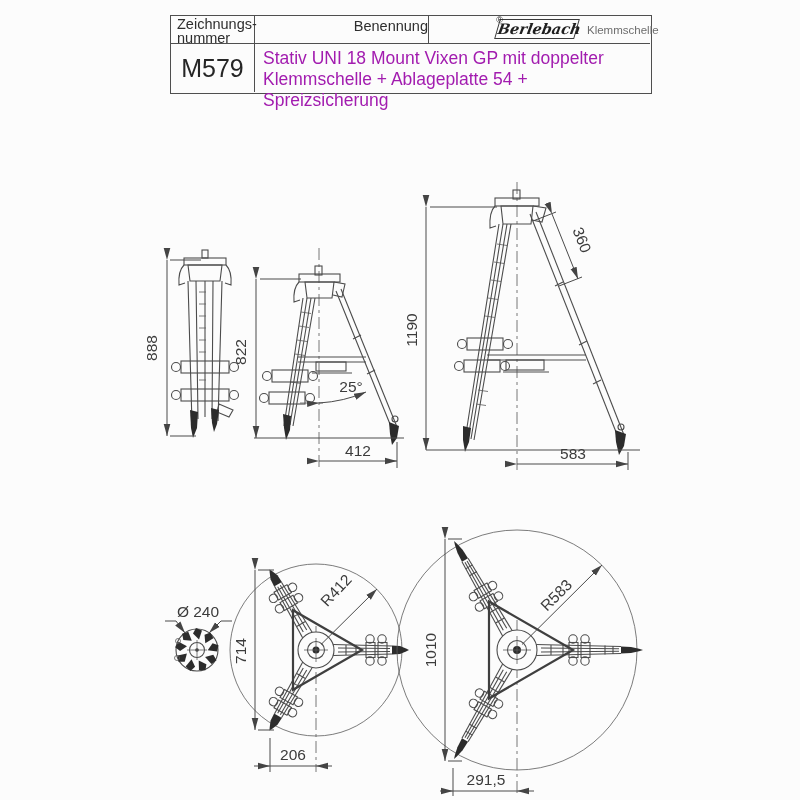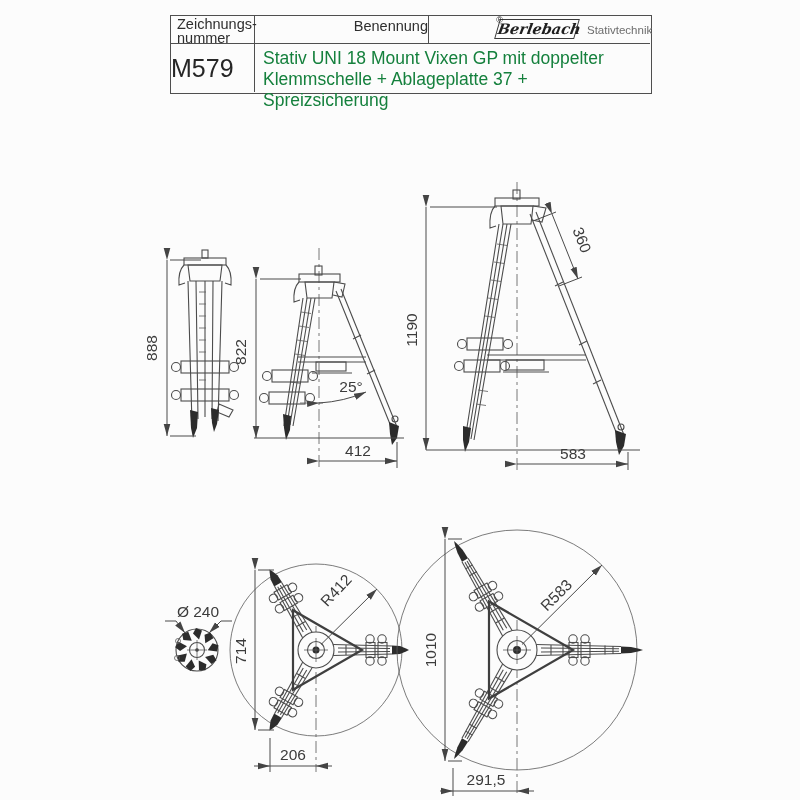--- a/index.html
+++ b/index.html
@@ -8,23 +8,23 @@
   
   .tblock{position:absolute;left:170px;top:15px;width:482px;height:79px;
           border:1.6px solid #4f4f4f;box-sizing:border-box;background:#fcfcfc;}
   .cell{position:absolute;box-sizing:border-box;color:#2e2e2e;}
   .c-hdr1{left:0;top:0;width:84px;height:28px;border-right:1.4px solid #4f4f4f;border-bottom:1.4px solid #4f4f4f;
           font-size:14.5px;line-height:13.5px;padding:2px 0 0 6px;}
   .c-hdr2{left:84px;top:0;width:174px;height:28px;border-right:1.4px solid #4f4f4f;border-bottom:1.4px solid #4f4f4f;
           font-size:14.5px;text-align:right;padding-top:2px;}
   .c-logo{left:258px;top:0;width:221px;height:28px;border-bottom:1.4px solid #4f4f4f;}
   .c-num{left:0;top:28px;width:84px;height:48px;border-right:1.4px solid #4f4f4f;
-         font-size:25px;line-height:48px;color:#262626;}
+         font-size:25px;text-align:center;line-height:48px;color:#262626;}
   .c-desc{left:84px;top:28px;width:395px;height:48px;font-size:17.5px;line-height:21px;
-          padding:4px 0 0 8px;color:#15803d;}
+          padding:4px 0 0 8px;color:#a21caf;}
   .logo-box{position:absolute;left:68px;top:3px;width:80px;height:20px;border:1.5px solid #3a3a3a;
             transform:skewX(-16deg);box-sizing:border-box;text-align:center;}
   .logo-name{display:inline-block;transform:skewX(6deg);font-family:"DejaVu Serif", serif;
              font-style:italic;font-weight:bold;font-size:14.5px;color:#1f1f1f;line-height:18px;}
   .logo-reg{position:absolute;right:147px;top:-1px;font-size:9px;color:#2a2a2a;}
   .logo-tag{position:absolute;left:158px;top:8px;font-size:11.5px;color:#6d6d6d;}
   
   svg text{font-family:"Liberation Sans", sans-serif;font-size:15.5px;fill:#3c3c3c;}
   .ln{stroke:#4c4c4c;stroke-width:1.1;fill:none;}
   .thin{stroke:#5a5a5a;stroke-width:0.8;fill:none;}
@@ -41,26 +41,26 @@
     <div class="cell c-hdr1">
       <div>Zeichnungs-</div>
       <div>nummer</div>
     </div>
     <div class="cell c-hdr2">Benennung</div>
     <div class="cell c-logo">
       <div class="logo-box">
         <span class="logo-name">Berlebach</span>
       </div>
       <span class="logo-reg">®</span>
-      <span class="logo-tag">Stativtechnik</span>
+      <span class="logo-tag">Klemmschelle</span>
     </div>
     <div class="cell c-num">M579</div>
     <div class="cell c-desc">
       <div>Stativ UNI 18 Mount Vixen GP mit doppelter</div>
-      <div>Klemmschelle + Ablageplatte 37 + Spreizsicherung</div>
+      <div>Klemmschelle + Ablageplatte 54 + Spreizsicherung</div>
     </div>
   </div>
 
   <svg width="800" height="800" viewBox="0 0 800 800" style="position:absolute;left:0;top:0">
     <defs>
       <marker id="ar" markerWidth="13" markerHeight="9" refX="12" refY="4.5" orient="auto" markerUnits="userSpaceOnUse">
           <path d="M0,1.2 L12,4.5 L0,7.8 Z" fill="#444"></path>
         </marker>
 
       <g id="legM">

